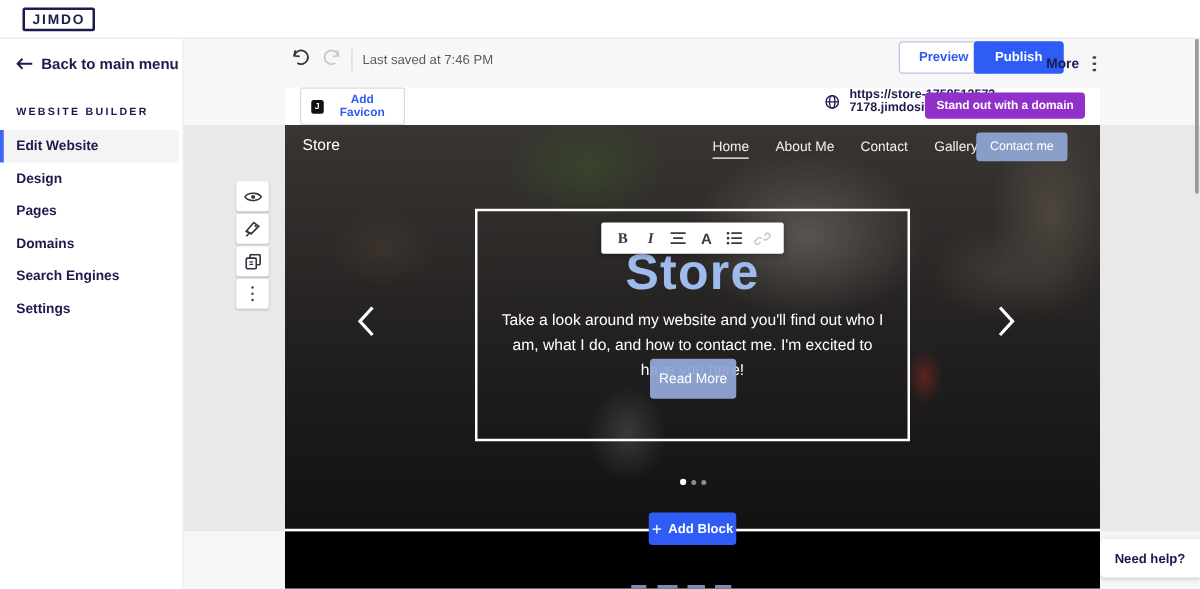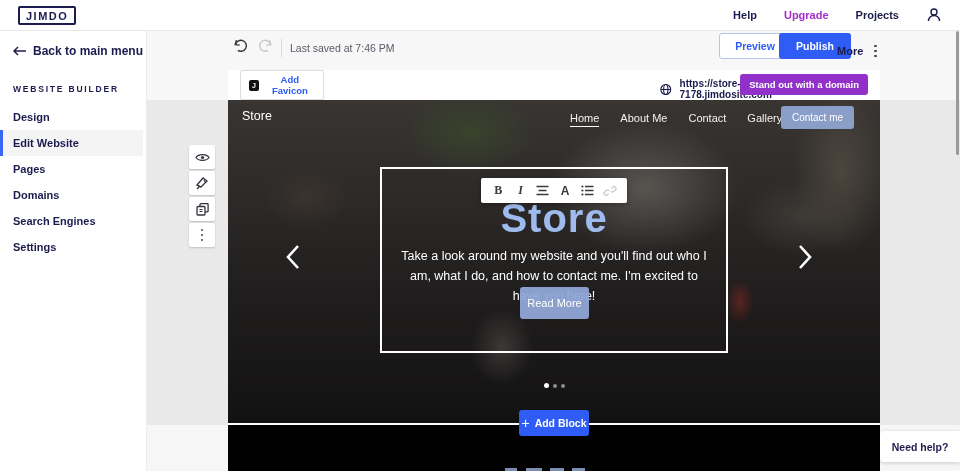--- a/index.html
+++ b/index.html
@@ -53,21 +53,21 @@
               align-items:flex-end; gap:11px; cursor:pointer; }
   .more-btn span { font-size:11px; font-weight:bold; color:#1c1b4e; }
   .vdots { display:flex; flex-direction:column; gap:2.5px; }
   .vdots i { width:2.5px; height:2.5px; border-radius:50%; background:#444; }
 
   .scroll-thumb { position:absolute; right:1px; top:0; width:3px; height:124px;
                   background:#9a9a9a; border-radius:2px; }
 
   
   .sitebar { position:absolute; left:81px; top:39px; width:652px; height:30px; background:#fff;
-             display:flex; align-items:flex-end; padding:0 12px; }
+             display:flex; align-items:flex-start; padding:0 12px; }
   .favicon-btn { display:flex; align-items:center; gap:6px; border:1px solid #dcdcdc;
                  background:#fff; border-radius:2px; padding:3px 8px; cursor:pointer; }
   .favicon-badge { width:11px; height:11px; background:#111; color:#fff; font-size:7px;
                    font-weight:bold; display:flex; align-items:center; justify-content:center;
                    border-radius:2px; }
   .favicon-label { font-size:9.5px; font-weight:bold; color:#2e5cf5; }
   .url-group { display:flex; align-items:center; gap:8px; margin-left:336px; }
   .url-text { font-size:10px; font-weight:bold; color:#1c1b4e; }
   .domain-btn { position:absolute; right:12px; top:4px; height:21px; padding:0 9px;
                 background:#9231c9; color:#fff; border:none; border-radius:3px;
@@ -149,44 +149,33 @@
               display:flex; align-items:center; justify-content:center; font-size:10.5px;
               font-weight:bold; color:#1c1b4e; cursor:pointer; }
 </style>
 </head>
 <body>
 
 <div id="app">
 
   <header class="top">
     <span class="logo">JIMDO</span>
-    <nav class="top-nav">
-      <span class="top-link">Help</span>
-      <span class="top-link upgrade">Upgrade</span>
-      <span class="top-link">Projects</span>
-      <span style="display:flex;">
-        <svg width="16" height="16" viewBox="0 0 16 16">
-            <circle cx="8" cy="5" r="3" fill="none" stroke="#1c1b4e" stroke-width="1.4"></circle>
-            <path d="M2.5 14 a5.5 5.5 0 0 1 11 0" fill="none" stroke="#1c1b4e" stroke-width="1.4"></path>
-          </svg>
-      </span>
-    </nav>
   </header>
 
   <aside class="sidebar">
     <div class="back-row">
       <svg width="13" height="10" viewBox="0 0 13 10">
           <path d="M5 1 L1 5 L5 9 M1 5 H13" fill="none" stroke="#1c1b4e" stroke-width="1.5"></path>
         </svg>
       <span>Back to main menu</span>
     </div>
     <div class="side-section">WEBSITE BUILDER</div>
     <div class="side-items">
+      <div class="side-item active">Edit Website</div>
       <div class="side-item">Design</div>
-      <div class="side-item active">Edit Website</div>
       <div class="side-item">Pages</div>
       <div class="side-item">Domains</div>
       <div class="side-item">Search Engines</div>
       <div class="side-item">Settings</div>
     </div>
   </aside>
 
   <main class="canvas">
     <div class="toolbar-strip"></div>
     <div class="canvas-lower"></div>

